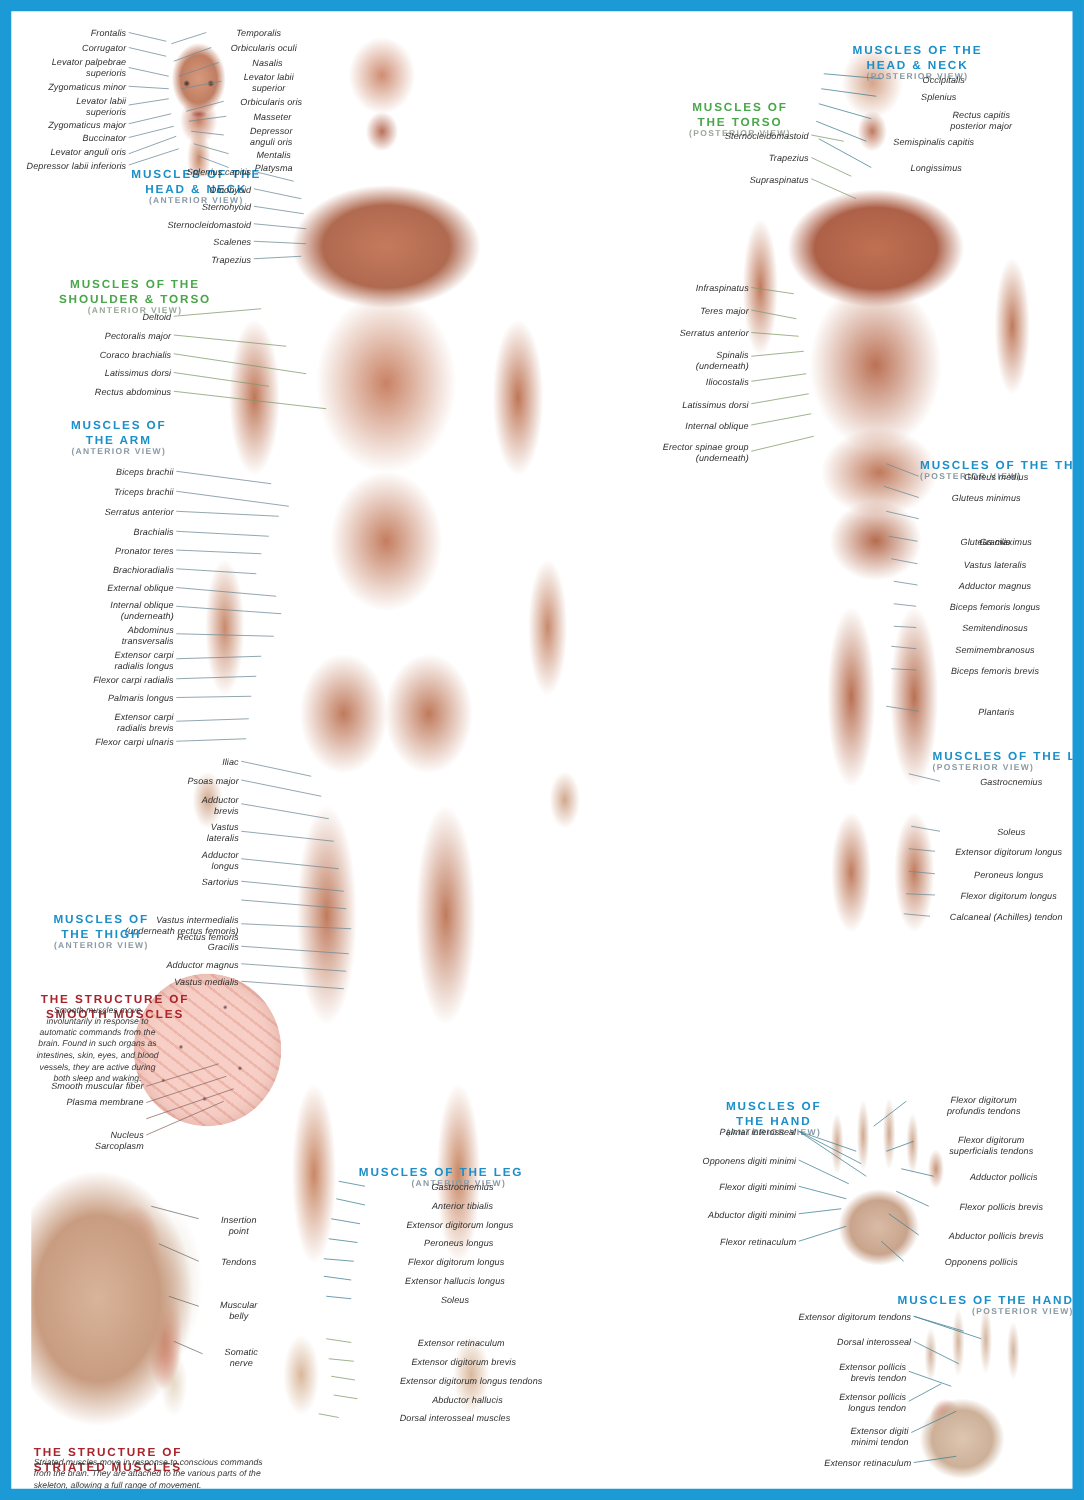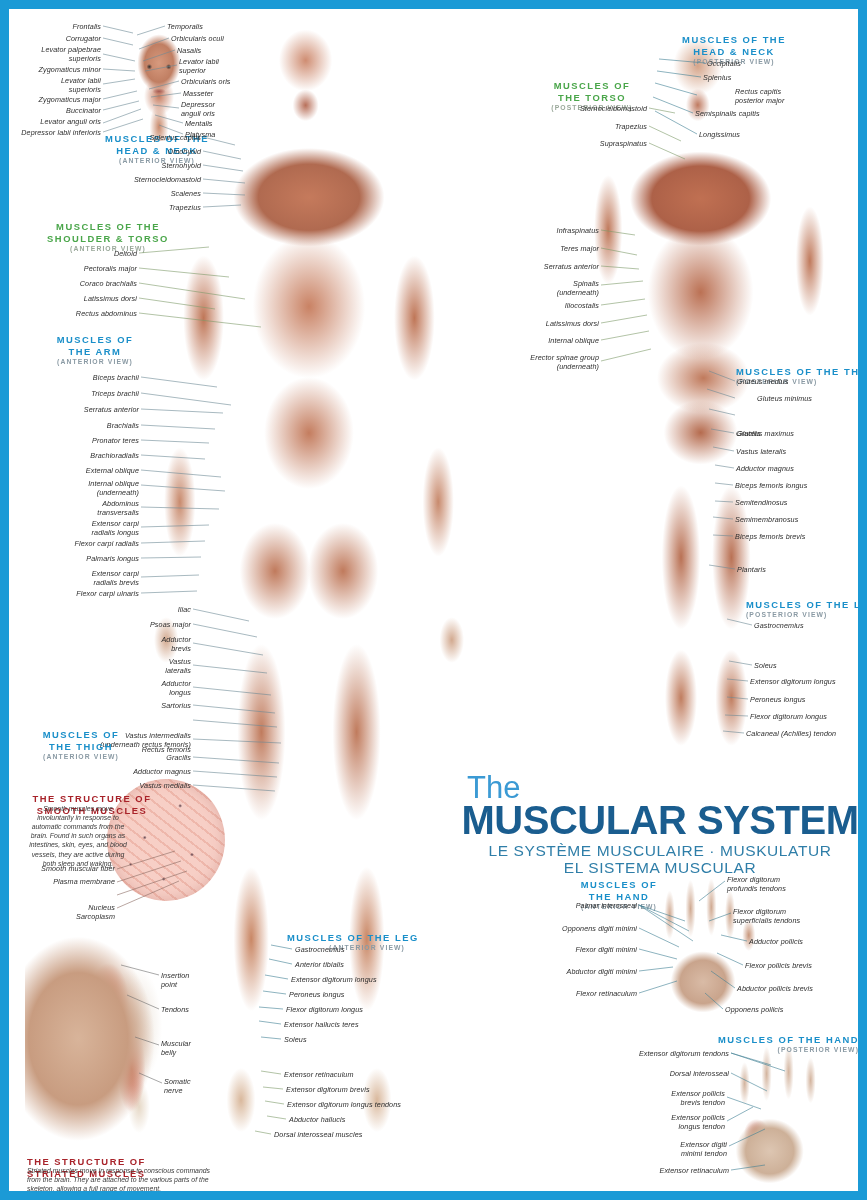--- a/index.html
+++ b/index.html
@@ -28,21 +28,21 @@
     position: absolute;
     font-family: "Liberation Sans", sans-serif;
     font-style: italic;
     font-size: 7.2px;
     line-height: 1.25;
     color: #2d2d2d;
     white-space: pre-line;
     letter-spacing: .1px;
   }
   .lbl.r { text-align: right; }
-  .lbl.l { text-align: left; }
+  .lbl.l { text-align: center; }
 
   
   .head {
     position: absolute;
     font-weight: bold;
     font-size: 9.4px;
     letter-spacing: 1.5px;
     line-height: 1.28;
     white-space: pre-line;
   }
@@ -345,21 +345,21 @@
 
   <div class="head l blue" style="left:278px; top:911px; width:160px;">
     <span>MUSCLES OF THE LEG</span>
     <span class="sub" style="text-align:center;">(ANTERIOR VIEW)</span>
   </div>
   <div class="lbl l" style="left:286px; top:936px; width:150px;">Gastrocnemius</div>
   <div class="lbl l" style="left:286px; top:951px; width:150px;">Anterior tibialis</div>
   <div class="lbl l" style="left:282px; top:966px; width:154px;">Extensor digitorum longus</div>
   <div class="lbl l" style="left:280px; top:981px; width:156px;">Peroneus longus</div>
   <div class="lbl l" style="left:277px; top:996px; width:158px;">Flexor digitorum longus</div>
-  <div class="lbl l" style="left:275px; top:1011px; width:160px;">Extensor hallucis teres</div>
+  <div class="lbl l" style="left:275px; top:1011px; width:160px;">Extensor hallucis longus</div>
   <div class="lbl l" style="left:275px; top:1026px; width:160px;">Soleus</div>
 
   <div class="lbl l" style="left:275px; top:1061px; width:170px;">Extensor retinaculum</div>
   <div class="lbl l" style="left:277px; top:1076px; width:170px;">Extensor digitorum brevis</div>
   <div class="lbl l" style="left:278px; top:1091px; width:180px;">Extensor digitorum longus tendons</div>
   <div class="lbl l" style="left:280px; top:1106px; width:170px;">Abductor hallucis</div>
   <div class="lbl l" style="left:265px; top:1121px; width:180px;">Dorsal interosseal muscles</div>
 
   <div class="head c blue" style="left:655px; top:13px; width:140px;">
     <span>MUSCLES OF THE
@@ -391,21 +391,21 @@
   <div class="lbl r" style="left:494px; top:310px; width:96px;">Latissimus dorsi</div>
   <div class="lbl r" style="left:496px; top:327px; width:94px;">Internal oblique</div>
   <div class="lbl r" style="left:474px; top:344px; width:116px;">Erector spinae group
 (underneath)</div>
 
   <div class="head l blue" style="left:727px; top:345px; width:150px;">
     <span>MUSCLES OF THE THIGH</span>
     <span class="sub">(POSTERIOR VIEW)</span>
   </div>
   <div class="lbl l" style="left:728px; top:368px; width:120px;">Gluteus medius</div>
-  <div class="lbl l" style="left:728px; top:385px; width:104px;margin-left:20px;">Gluteus minimus</div>
+  <div class="lbl l" style="left:728px; top:385px; width:104px;">Gluteus minimus</div>
   <div class="lbl l" style="left:728px; top:420px; width:120px;">Gluteus maximus</div>
   <div class="lbl l" style="left:727px; top:420px; width:120px;">Gracilis</div>
   <div class="lbl l" style="left:727px; top:438px; width:120px;">Vastus lateralis</div>
   <div class="lbl l" style="left:727px; top:455px; width:120px;">Adductor magnus</div>
   <div class="lbl l" style="left:726px; top:472px; width:122px;">Biceps femoris longus</div>
   <div class="lbl l" style="left:726px; top:489px; width:122px;">Semitendinosus</div>
   <div class="lbl l" style="left:726px; top:506px; width:122px;">Semimembranosus</div>
   <div class="lbl l" style="left:726px; top:523px; width:122px;">Biceps femoris brevis</div>
   <div class="lbl l" style="left:728px; top:556px; width:120px;">Plantaris</div>
 
@@ -413,26 +413,20 @@
     <span>MUSCLES OF THE LEG</span>
     <span class="sub">(POSTERIOR VIEW)</span>
   </div>
   <div class="lbl l" style="left:745px; top:612px; width:110px;">Gastrocnemius</div>
   <div class="lbl l" style="left:745px; top:652px; width:110px;">Soleus</div>
   <div class="lbl l" style="left:741px; top:668px; width:114px;">Extensor digitorum longus</div>
   <div class="lbl l" style="left:741px; top:686px; width:114px;">Peroneus longus</div>
   <div class="lbl l" style="left:741px; top:703px; width:114px;">Flexor digitorum longus</div>
   <div class="lbl l" style="left:737px; top:720px; width:118px;">Calcaneal (Achilles) tendon</div>
 
-  <div id="title-block">
-    <div id="title-the">The</div>
-    <div id="title-main">MUSCULAR SYSTEM</div>
-    <div id="title-sub1">LE SYSTÈME MUSCULAIRE · MUSKULATUR</div>
-    <div id="title-sub2">EL SISTEMA MUSCULAR</div>
-  </div>
 
   <div class="head c blue" style="left:556px; top:858px; width:108px;">
     <span>MUSCLES OF
 THE HAND</span>
     <span class="sub">(ANTERIOR VIEW)</span>
   </div>
   <div class="lbl r" style="left:512px; top:892px; width:116px;">Palmar interosseal</div>
   <div class="lbl r" style="left:504px; top:915px; width:124px;">Opponens digiti minimi</div>
   <div class="lbl r" style="left:512px; top:936px; width:116px;">Flexor digiti minimi</div>
   <div class="lbl r" style="left:504px; top:958px; width:124px;">Abductor digiti minimi</div>

